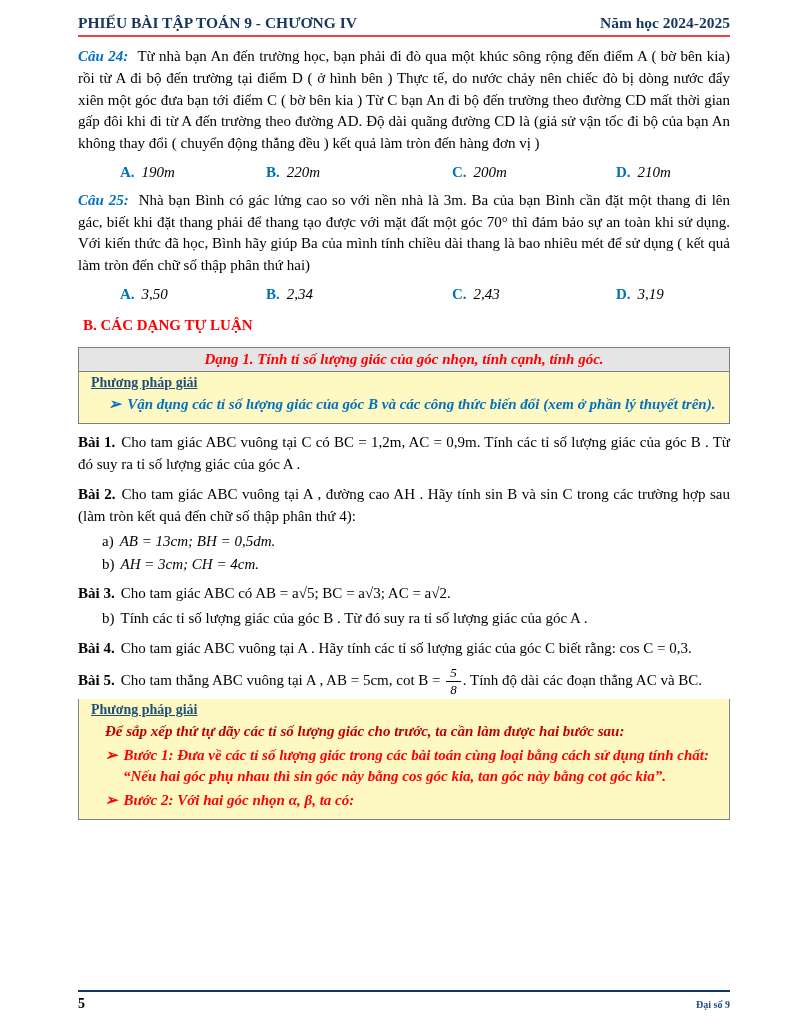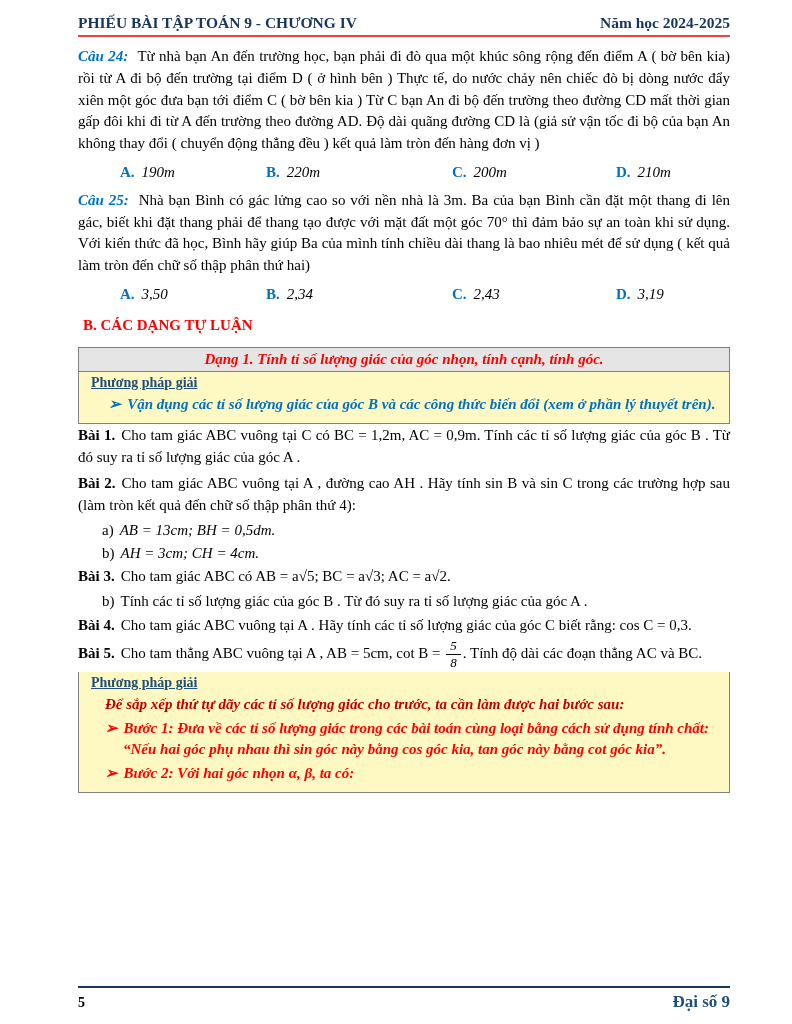--- a/index.html
+++ b/index.html
@@ -26,35 +26,35 @@
   .method-box { border:1px solid #808080; border-top:0; background:#fef9c3; padding:3px 10px 8px 12px; }
   .method-label { color:#1F4E79; font-weight:bold; text-decoration:underline; font-size:14px; }
   .pm-line { margin:3px 0 0; line-height:1.4; }
   .pm-bullet { padding-left:32px; text-indent:-18px; }
   .bullet-glyph { margin-right:6px; }
   .m-blue { color:#0070C0; font-weight:bold; font-style:italic;text-align:center; }
   .m-dred { color:#C00000; font-weight:bold; font-style:italic; }
   .m-red  { color:#FF0000; font-weight:bold; font-style:italic; }
   .intro-line { padding-left:14px; }
 
-  .exercise { margin:0 0 3px; text-align:justify; line-height:1.5; }
+  .exercise { margin:7px 0 3px; text-align:justify; line-height:1.5; }
   .ex-label { font-weight:bold; margin-right:6px; }
   .subitem { margin:1px 0 1px 24px; line-height:1.45; }
   .sub-label { margin-right:6px; }
   .sub-math { font-style:italic; }
 
   .frac { display:inline-block; vertical-align:middle; text-align:center; font-size:13px;
           line-height:1.05; padding:0 2px; font-style:italic; }
   .frac .num { display:block; border-bottom:1px solid #000; padding:0 4px 1px; }
   .frac .den { display:block; padding-top:1px; }
 
   .doc-footer { position:absolute; left:78px; right:62px; bottom:12px; border-top:2px solid #17365D;
                 padding-top:4px; display:flex; justify-content:space-between; align-items:baseline; }
   .f-page { font-weight:bold; font-size:14px; }
-  .f-right { color:#1F4E79; font-weight:bold; font-size:17px;margin-left:14px; }
+  .f-right { color:#1F4E79; font-weight:bold; font-size:10px;margin-left:14px; }
 </style>
 </head>
 <body>
 
 <div class="page">
 
   <div class="doc-header">
     <span class="h-title">PHIẾU BÀI TẬP TOÁN 9 - CHƯƠNG IV</span>
     <span class="h-year">Năm học 2024-2025</span>
   </div>

